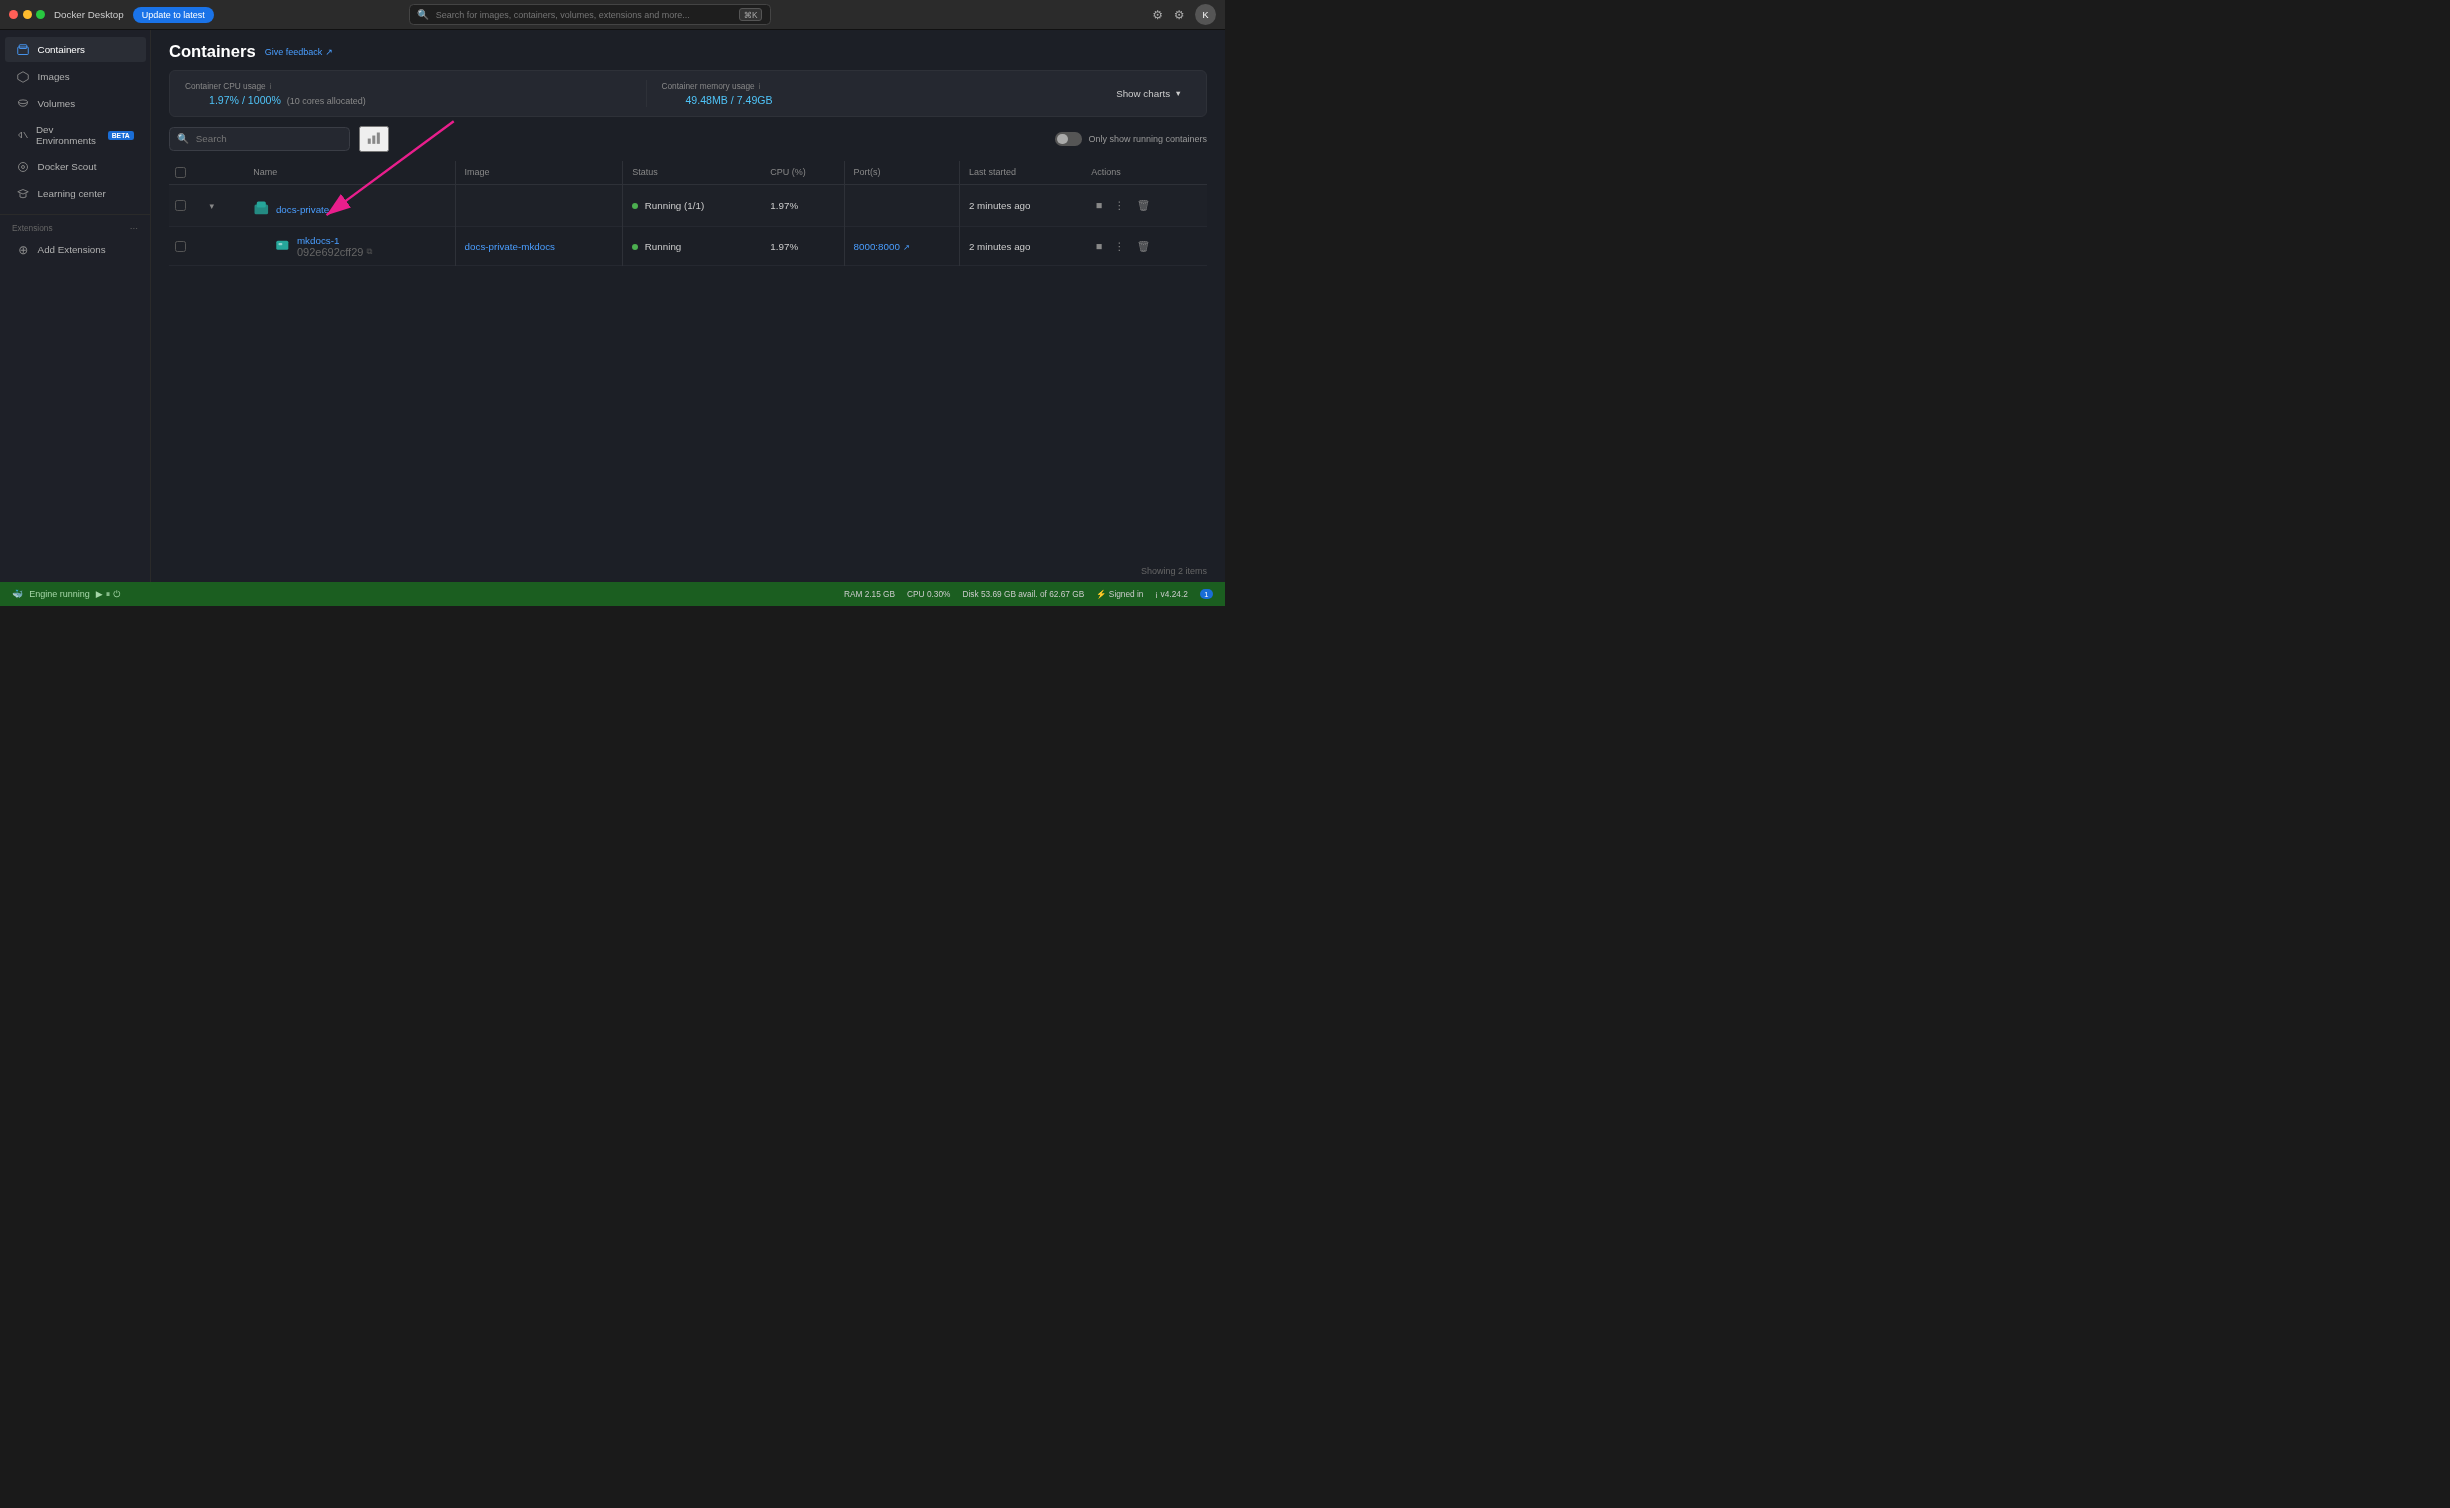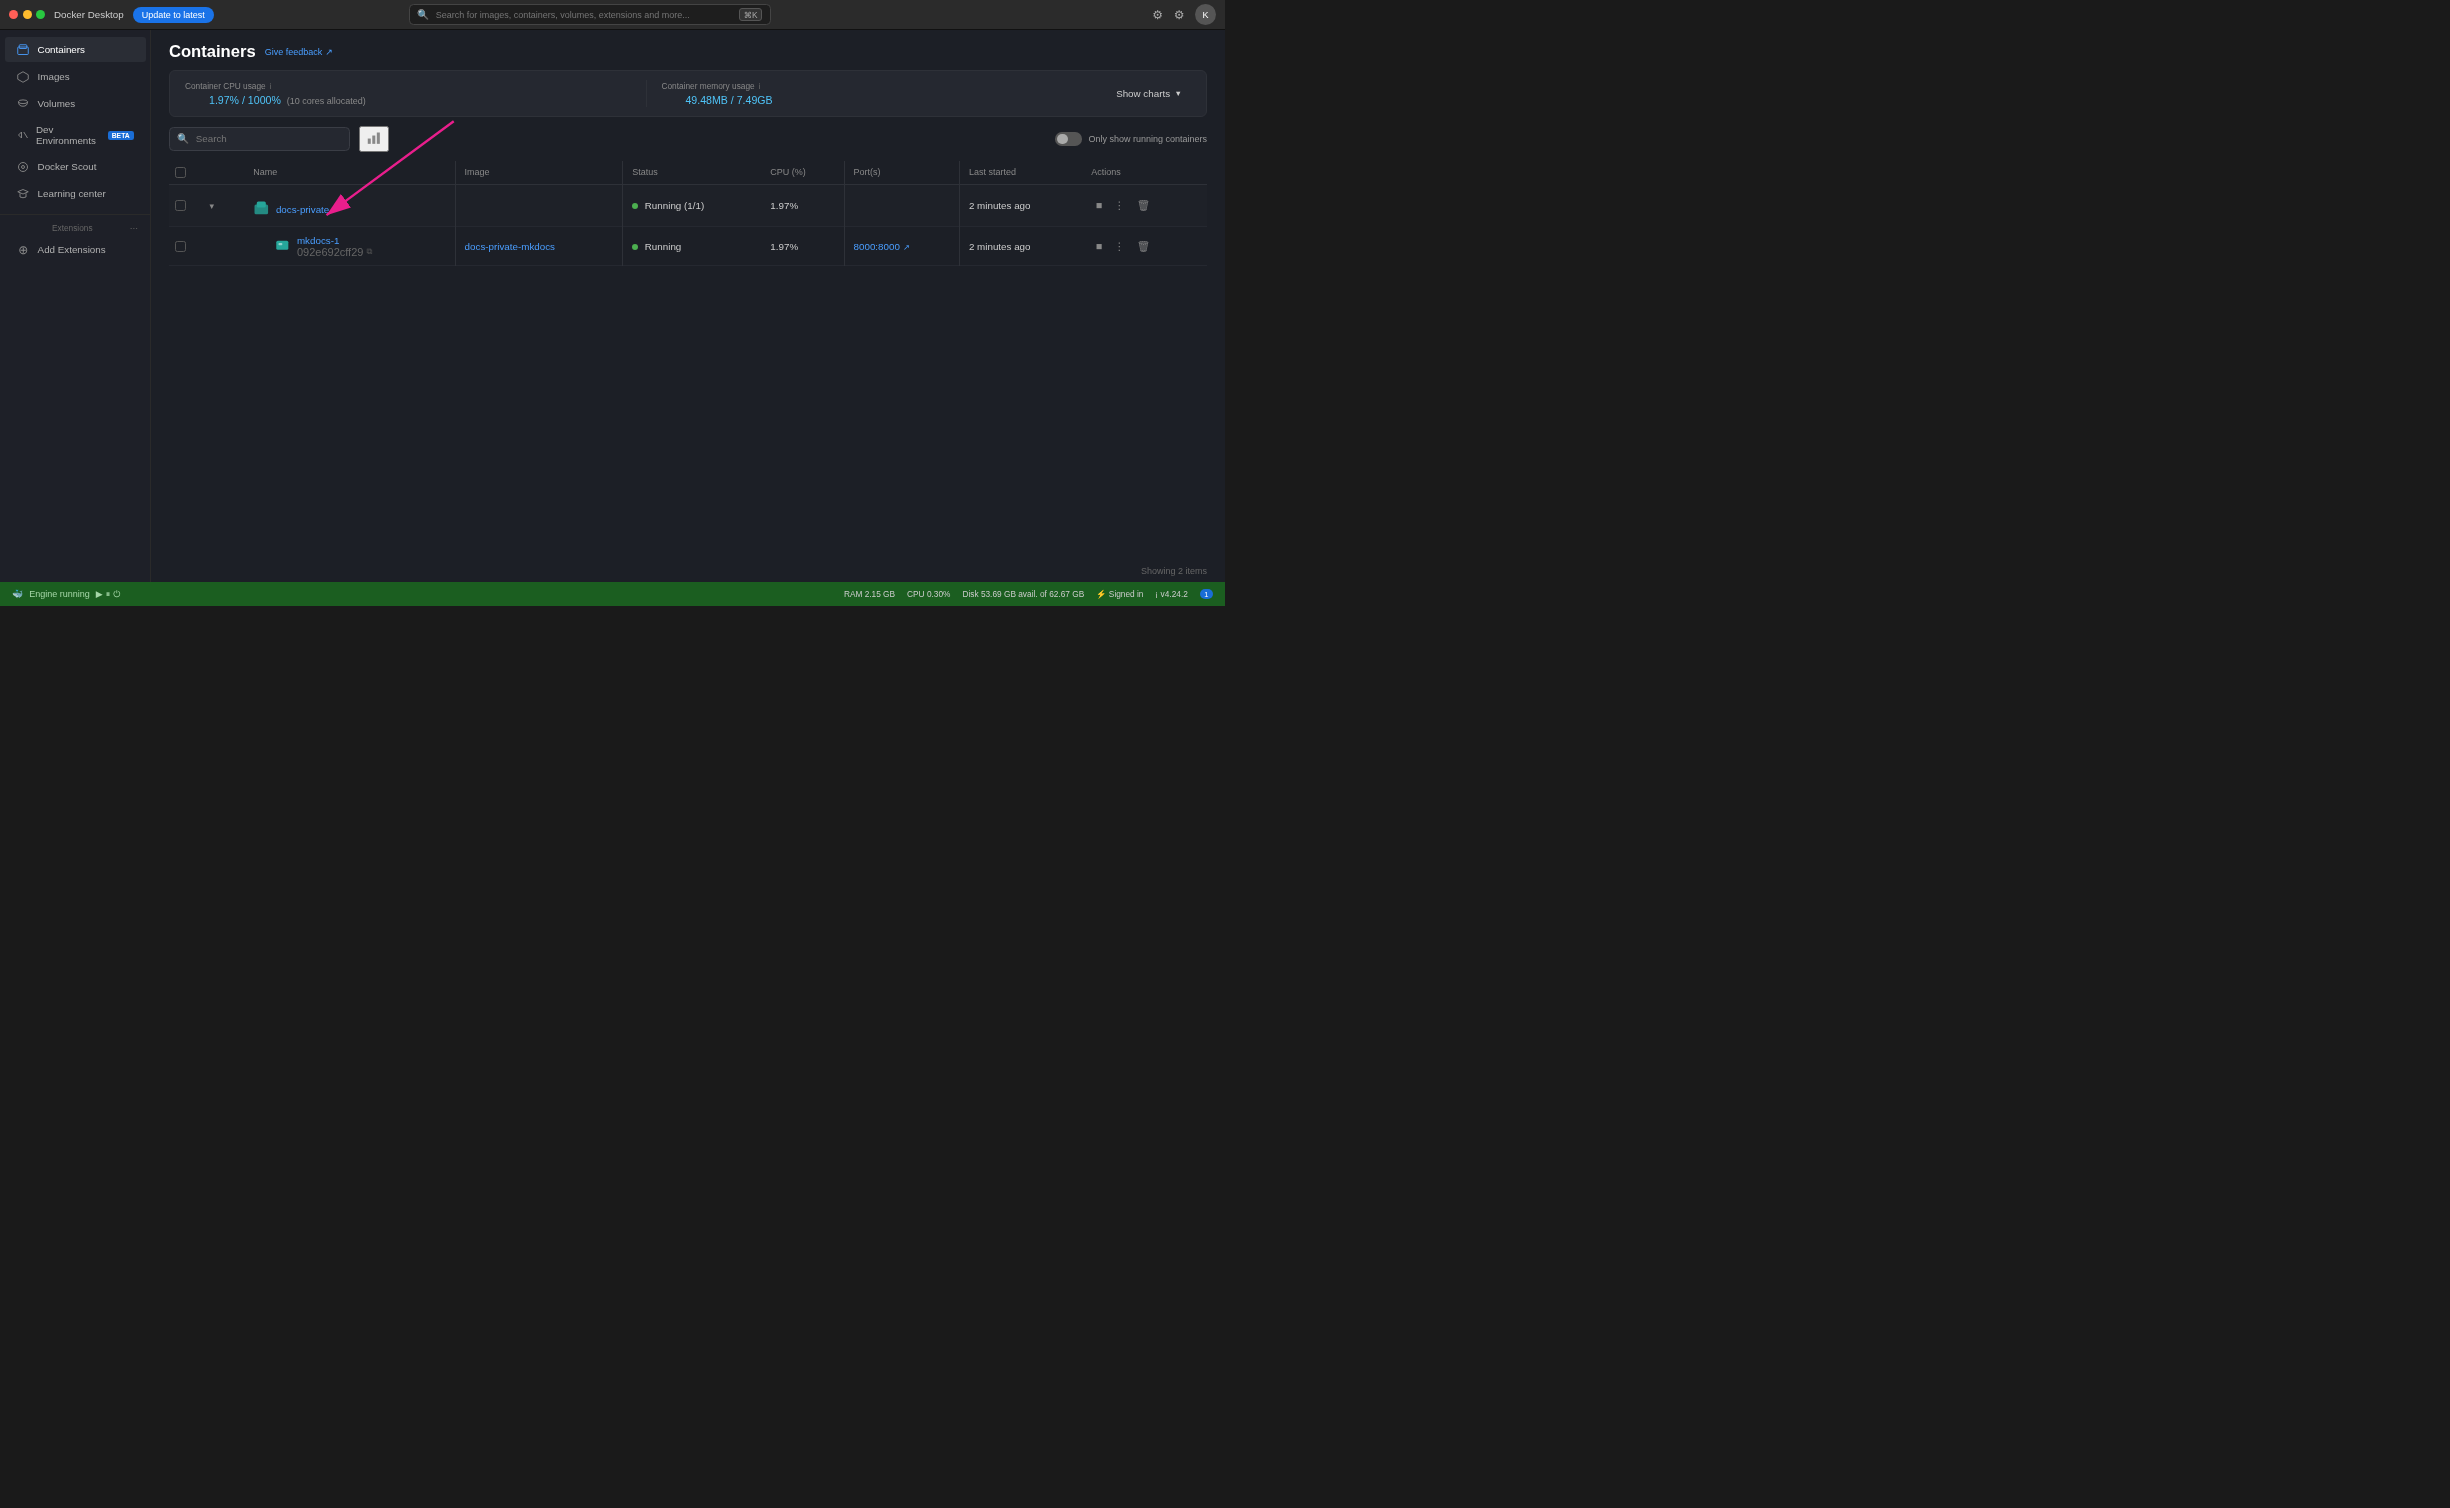--- a/index.html
+++ b/index.html
@@ -149,21 +149,20 @@
       background: #2a2a2a;
       margin: 6px 0;
     }
     .sidebar-section-label {
       color: #666;
       font-size: 8.3px;
       padding: 3px 12px;
       display: flex;
       align-items: center;
       justify-content: space-between;
-      margin-left: 40px;
     }
     .beta-badge {
       background: #1a6dd6;
       color: white;
       font-size: 6.8px;
       padding: 0.8px 3.8px;
       border-radius: 2.3px;
       font-weight: 600;
     }
 

